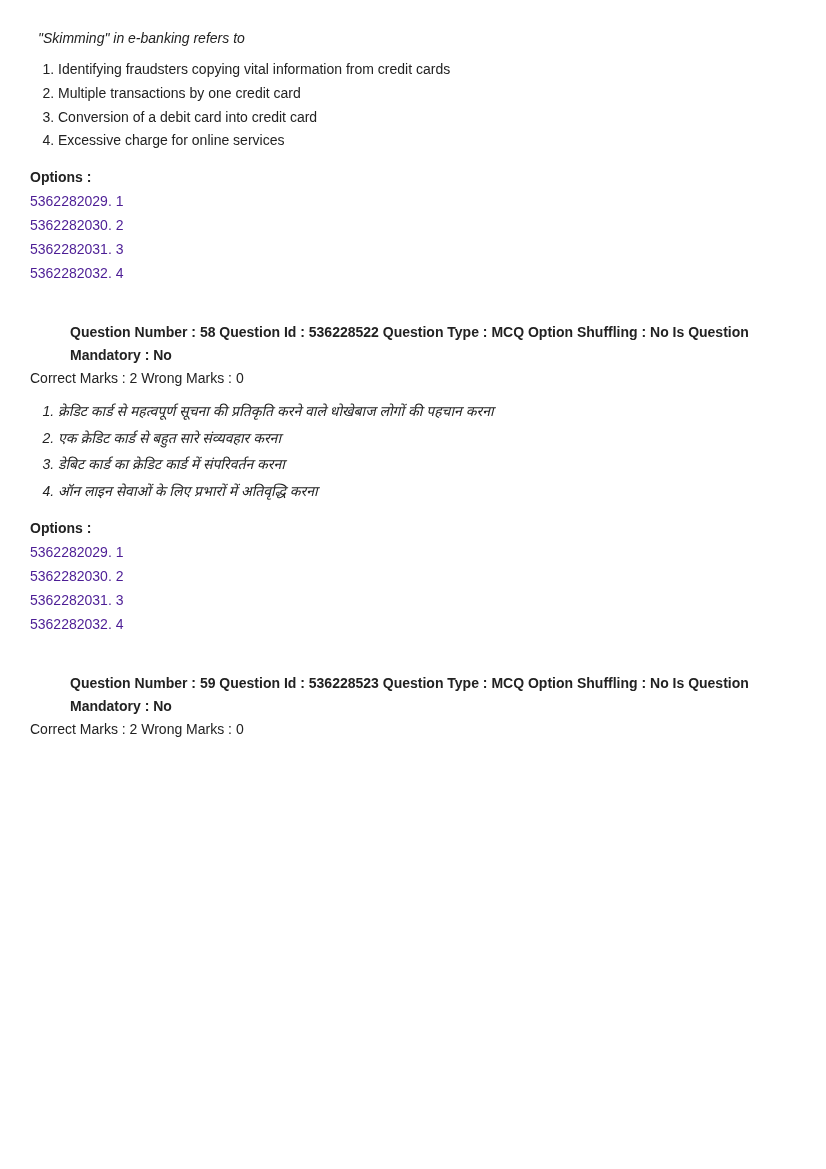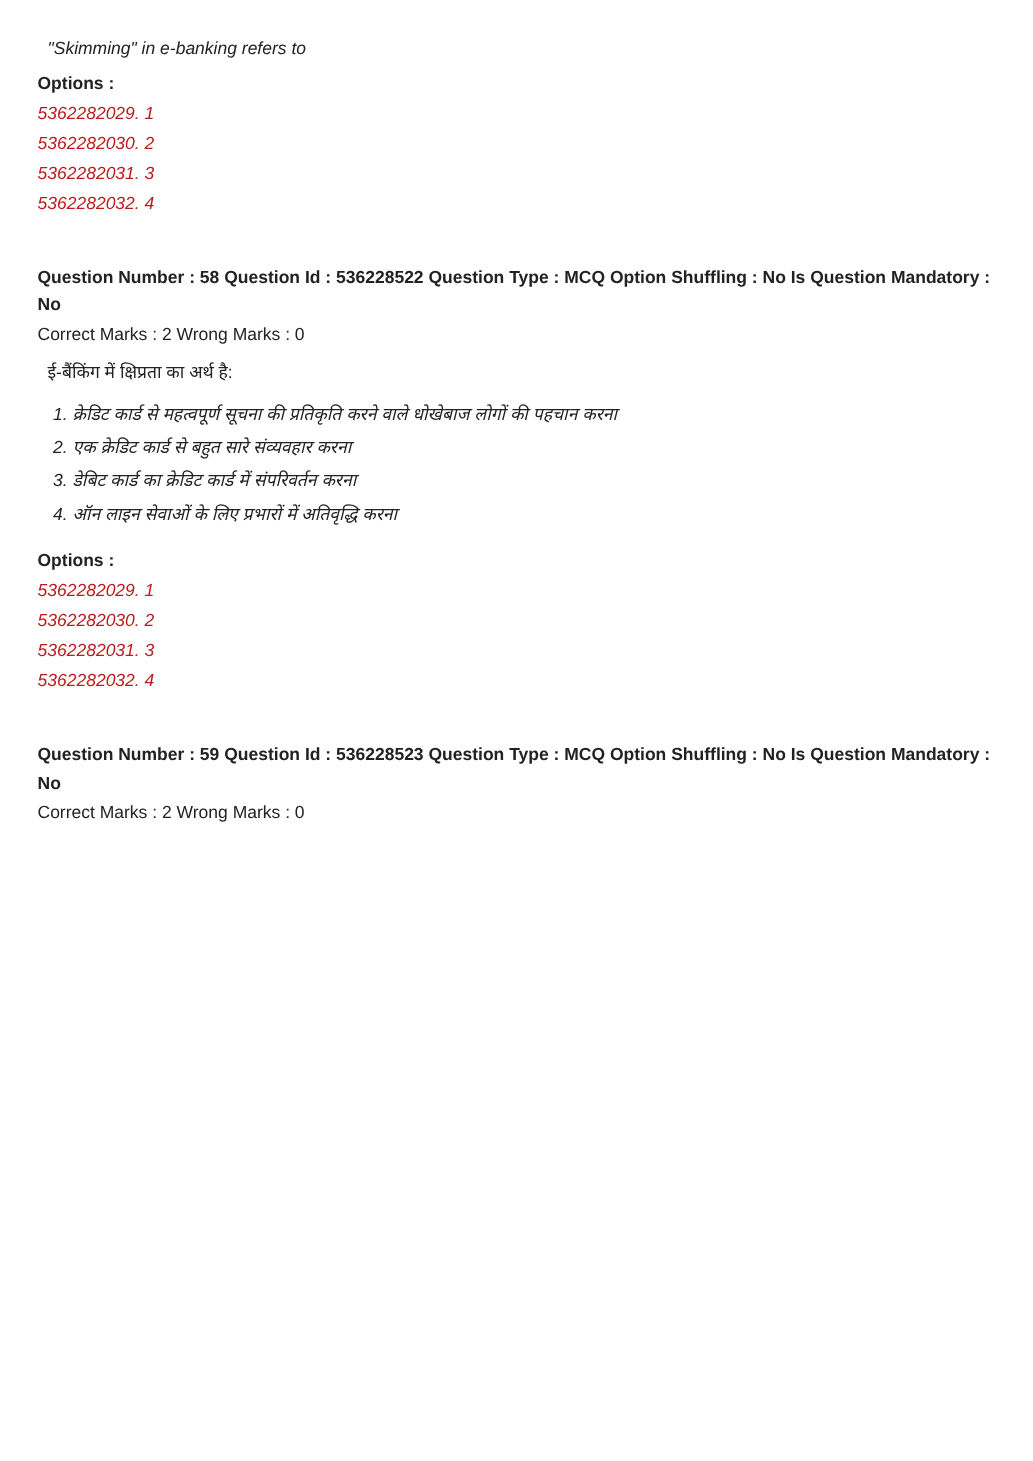--- a/index.html
+++ b/index.html
@@ -26,28 +26,28 @@
       font-size: 14px;
     }
     .options-label {
       font-weight: bold;
       margin-bottom: 8px;
       font-size: 14px;
     }
     .option-row {
       font-size: 14px;
       margin-bottom: 8px;
-      color: #b91c1c;
-      font-style: italic;
+      color: #4c1d95;
     }
     .question-meta {
       font-weight: bold;
       font-size: 14px;
       margin-bottom: 4px;
       line-height: 1.6;
+      margin-left: 40px;
     }
     .marks-info {
       font-weight: normal;
       font-size: 14px;
       margin-bottom: 12px;
     }
     .question-block {
       margin-bottom: 30px;
       padding-top: 10px;
     }
@@ -72,20 +72,26 @@
     .hindi-list li {
       font-size: 14px;
     }
   </style>
 </head>
 <body>
 
 <div class="question-block">
   <p class="question-text">"Skimming" in e-banking refers to</p>
 
+  <ol class="options-list">
+    <li>Identifying fraudsters copying vital information from credit cards</li>
+    <li>Multiple transactions by one credit card</li>
+    <li>Conversion of a debit card into credit card</li>
+    <li>Excessive charge for online services</li>
+  </ol>
 
   <p class="options-label">Options :</p>
 
   <div class="option-row">
     <span>5362282029</span>. <span>1</span>
   </div>
   <div class="option-row">
     <span>5362282030</span>. <span>2</span>
   </div>
   <div class="option-row">
@@ -93,21 +99,20 @@
   </div>
   <div class="option-row">
     <span>5362282032</span>. <span>4</span>
   </div>
 </div>
 
 <div class="question-block">
   <p class="question-meta">Question Number : 58 Question Id : 536228522 Question Type : MCQ Option Shuffling : No Is Question Mandatory : No</p>
   <p class="marks-info">Correct Marks : 2 Wrong Marks : 0</p>
 
-  <p class="question-text-hindi">ई-बैंकिंग में क्षिप्रता का अर्थ है:</p>
 
   <ol class="hindi-list">
     <li>क्रेडिट कार्ड से महत्वपूर्ण सूचना की प्रतिकृति करने वाले धोखेबाज लोगों की पहचान करना</li>
     <li>एक क्रेडिट कार्ड से बहुत सारे संव्यवहार करना</li>
     <li>डेबिट कार्ड का क्रेडिट कार्ड में संपरिवर्तन करना</li>
     <li>ऑन लाइन सेवाओं के लिए प्रभारों में अतिवृद्धि करना</li>
   </ol>
 
   <p class="options-label">Options :</p>
 

